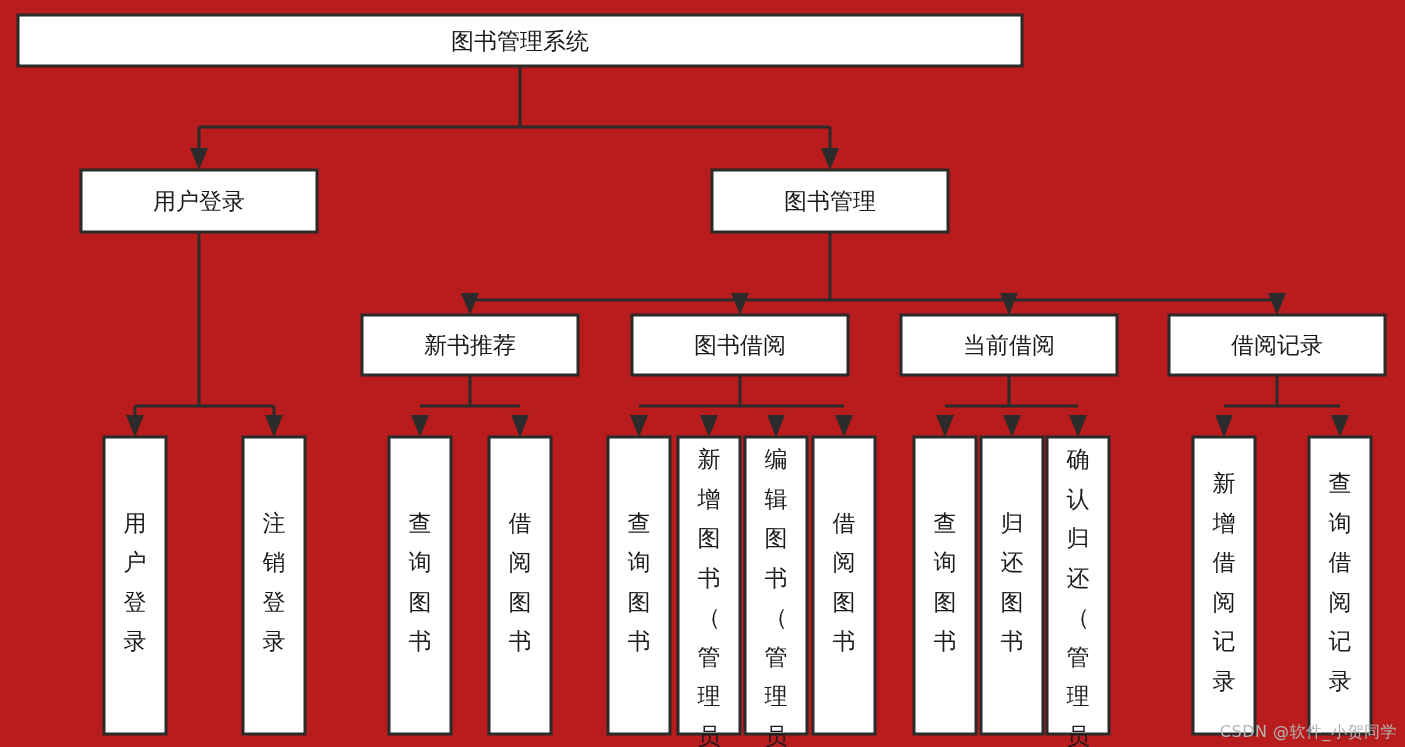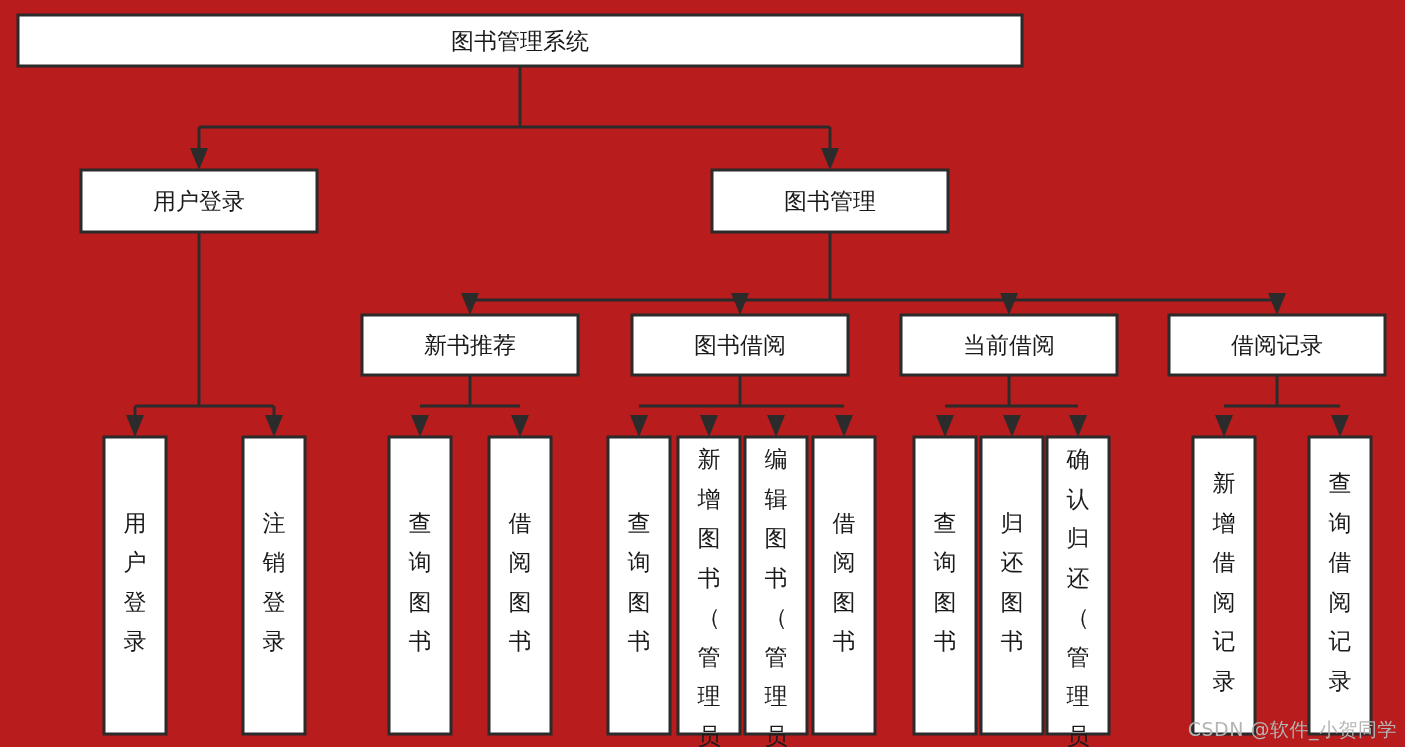--- a/index.html
+++ b/index.html
@@ -24,21 +24,21 @@
     font-family:"DejaVu Sans","Liberation Sans",sans-serif;
     fill:#1a1a1a;
     font-size:23px;
     text-anchor:middle;
   }
   .watermark{
     position:absolute;
     right:8px;
     bottom:4px;
     font-family:"DejaVu Sans","Liberation Sans",sans-serif;
-    font-size:19px;
+    font-size:16px;
     color:#b4b4b4;
     letter-spacing:0.5px;
     white-space:nowrap;
     pointer-events:none;
   }
 </style>
 </head>
 <body>
 
 <div id="diagram-root">

